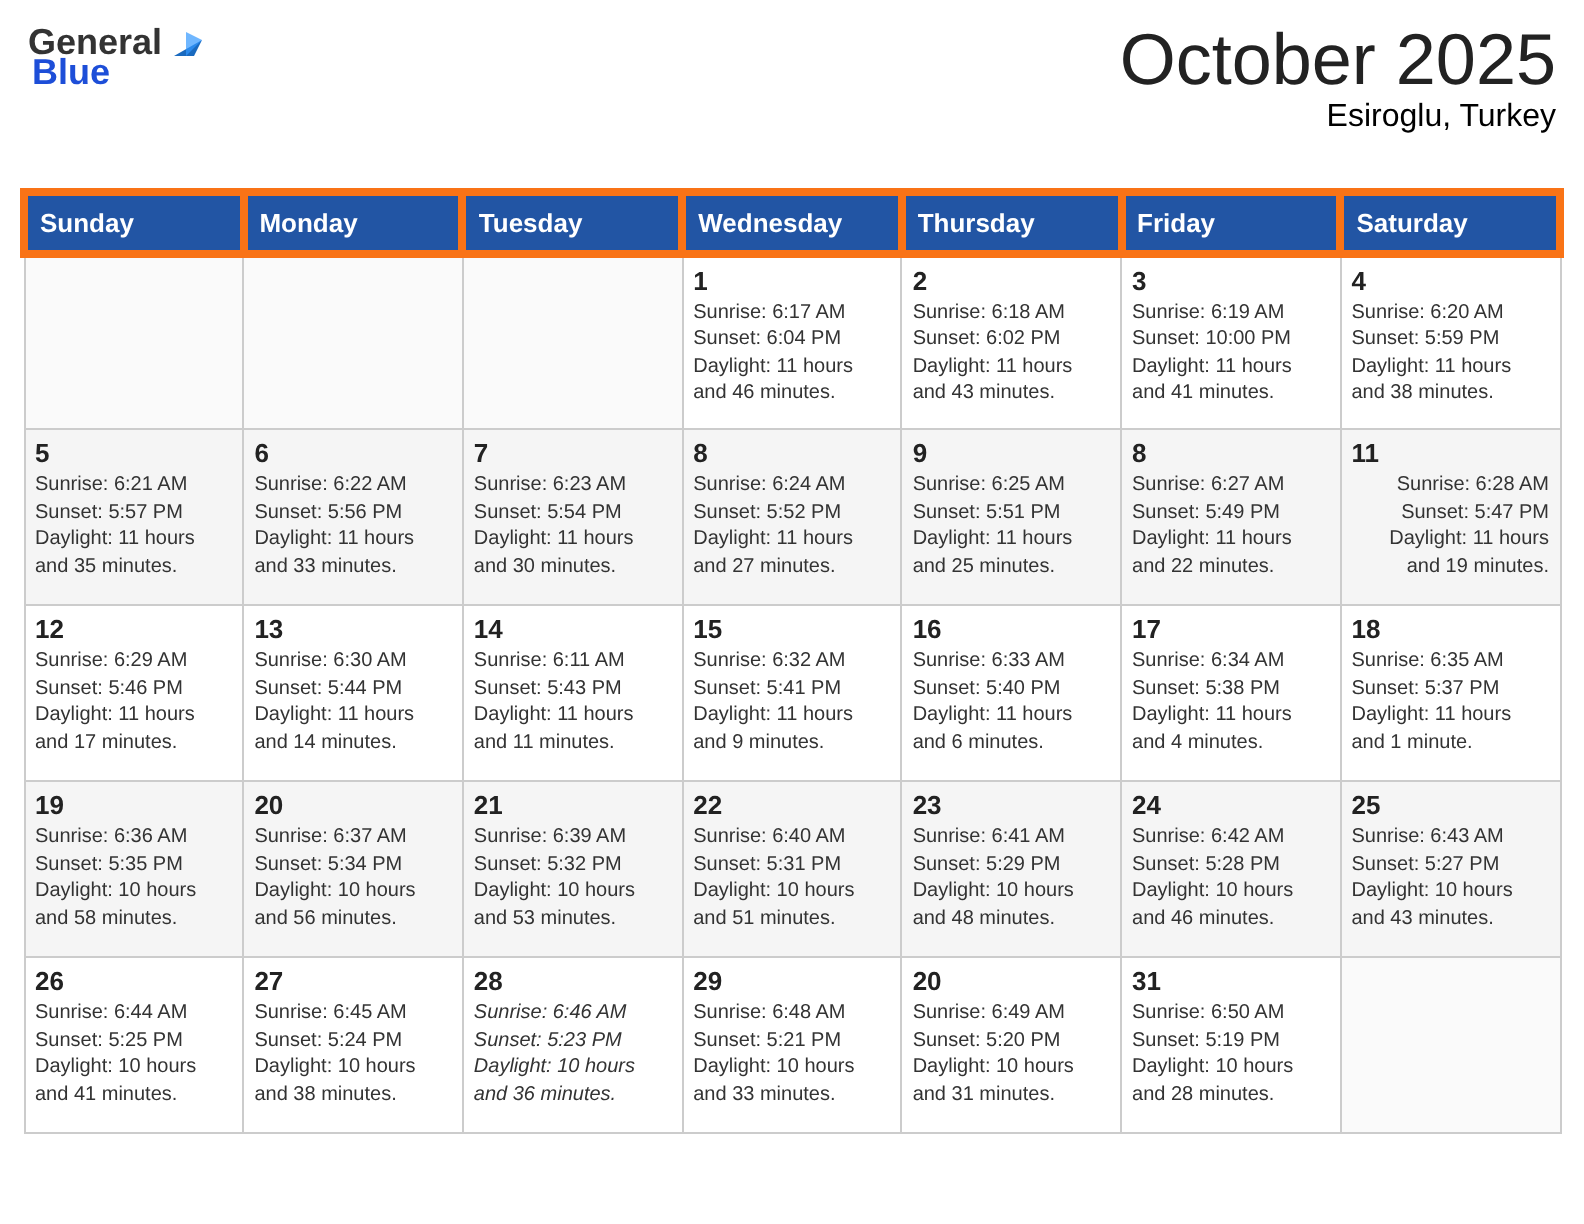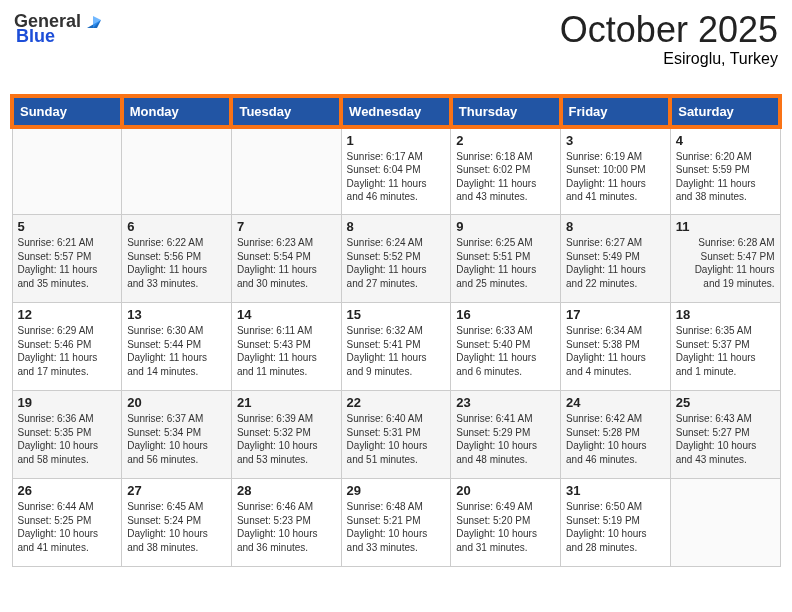--- a/index.html
+++ b/index.html
@@ -291,21 +291,21 @@
 Daylight: 10 hours and 41 minutes.</div>
         </td>
         <td>
           <div class="day-number">27</div>
           <div class="day-info" style="white-space: pre-line;">Sunrise: 6:45 AM
 Sunset: 5:24 PM
 Daylight: 10 hours and 38 minutes.</div>
         </td>
         <td>
           <div class="day-number">28</div>
-          <div class="day-info" style="white-space: pre-line;">Sunrise: 6:46 AM
+          <div class="day-info" style="white-space: pre-line; font-style: italic;">Sunrise: 6:46 AM
 Sunset: 5:23 PM
 Daylight: 10 hours and 36 minutes.</div>
         </td>
         <td>
           <div class="day-number">29</div>
           <div class="day-info" style="white-space: pre-line;">Sunrise: 6:48 AM
 Sunset: 5:21 PM
 Daylight: 10 hours and 33 minutes.</div>
         </td>
         <td>

